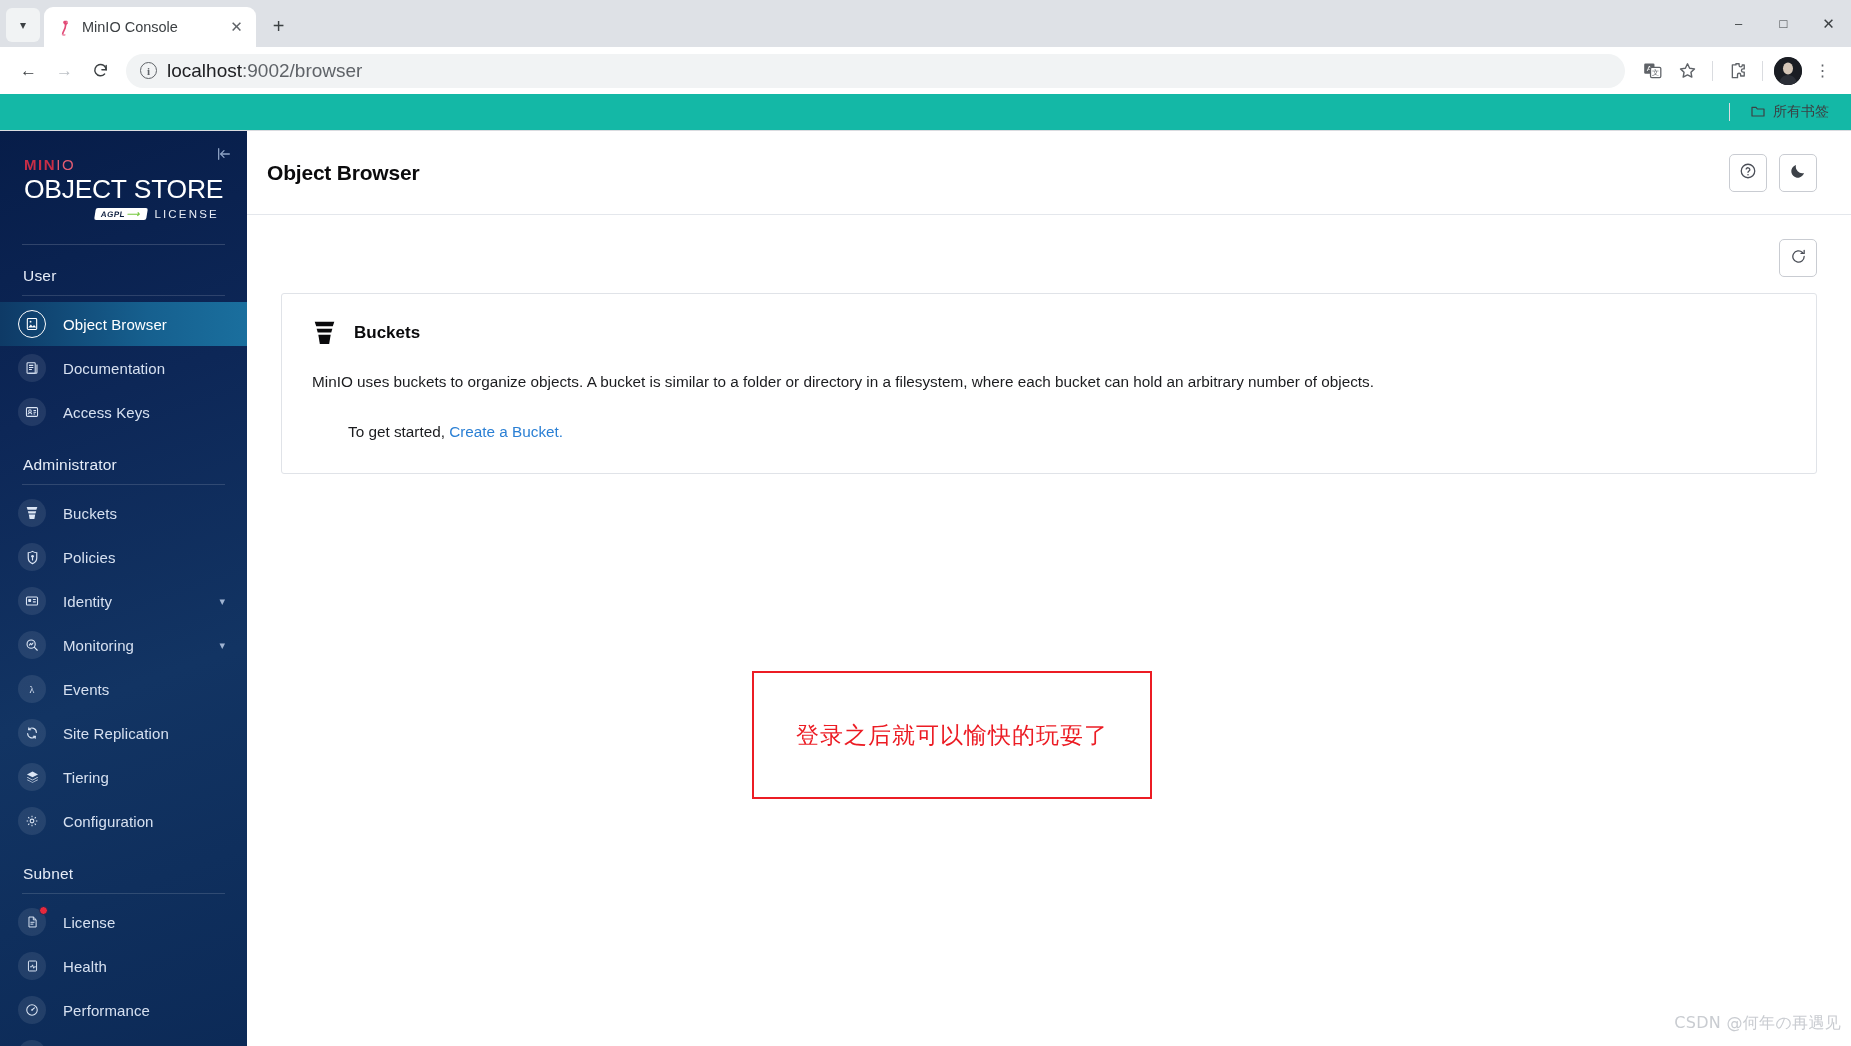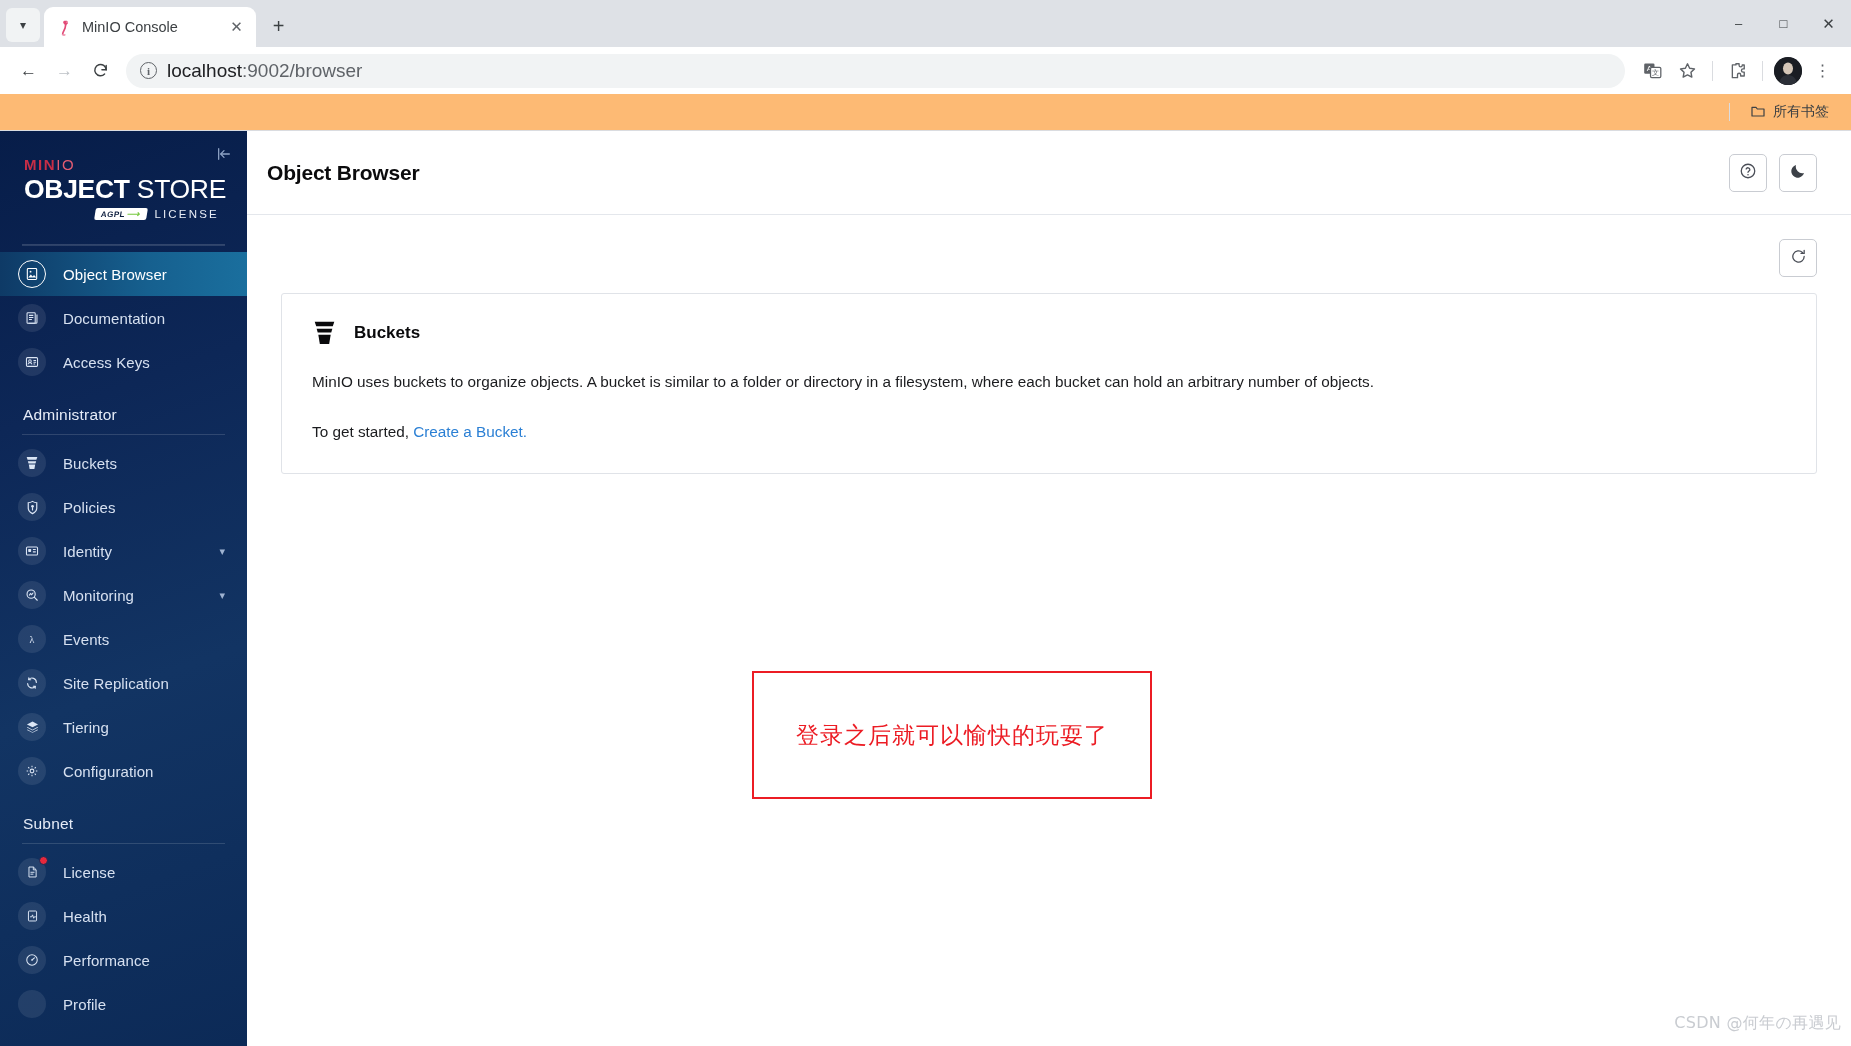--- a/index.html
+++ b/index.html
@@ -81,21 +81,21 @@
   }
   .tb-sep { width: 1px; height: 20px; background: #dadce0; margin: 0 6px; }
   .avatar-btn {
     width: 28px; height: 28px; border-radius: 50%;
     background: linear-gradient(170deg,#3a3f48 0%,#1d2026 55%,#0d0f12 100%);
     display: flex; align-items: center; justify-content: center; color: #fff;
     font-size: 11px; overflow: hidden; position: relative;
   }
 
   .bookmarks {
-    height: 37px; background: #fdba74; border-bottom: 1px solid #dadce0;
+    height: 37px; background: #14b8a6; border-bottom: 1px solid #dadce0;
     display: flex; align-items: center; justify-content: flex-end;
     padding-right: 16px; flex: 0 0 37px; gap: 0;
   }
   .bm-sep { width: 1px; height: 18px; background: #dadce0; margin-right: 14px; }
   .bm-item {
     display: flex; align-items: center; gap: 7px; font-size: 14px;
     color: #3c4043; padding: 4px 6px; border-radius: 4px;
   }
 
   
@@ -115,21 +115,21 @@
   .logo-wrap { padding: 26px 0 0 24px; }
   .logo-minio {
     font-size: 15px; font-weight: bold; letter-spacing: 1.6px;
     color: #c72e47; line-height: 1;
   }
   .logo-minio .io { color: #e25c72; font-weight: normal; }
   .logo-obj {
     font-size: 26.5px; line-height: 1.1; margin-top: 3px; letter-spacing: -0.3px;
     white-space: nowrap;
   }
-  .logo-obj b { font-weight: bold; color: #fff; margin-top: 20px; }
+  .logo-obj b { font-weight: normal; color: #fff; margin-top: 20px; }
   .logo-obj span { font-weight: 300; color: #fff; }
   .logo-lic {
     display: flex; align-items: center; gap: 8px; margin-top: 4px;
     justify-content: flex-end; padding-right: 28px;
   }
   .agpl-badge {
     background: #fff; color: #0b1c3d; font-size: 8px; font-weight: bold;
     padding: 2px 6px 1px; border-radius: 2px; letter-spacing: .5px;
     transform: skewX(-9deg); display: flex; align-items: center; gap: 2px;
     line-height: 1;
@@ -187,21 +187,21 @@
   .toolbar-row { display: flex; justify-content: flex-end; padding: 4px 0 16px; }
 
   .panel {
     border: 1px solid #e0e3e8; border-radius: 3px; background: #fff;
     padding: 25px 30px 30px; margin-bottom: 30px;
   }
   .panel-head { display: flex; align-items: center; gap: 17px; margin-bottom: 23px; }
   .bucket-glyph { width: 25px; height: 28px; flex: 0 0 25px; }
   .panel-title { font-size: 17px; font-weight: bold; color: #0a0a0c; }
   .panel-text { font-size: 15.3px; color: #1b1c1f; line-height: 1.55; }
-  .panel-text.second { margin-top: 26px; }
+  .panel-text.second { margin-top: 26px; margin-left: 36px; }
   .link-blue { color: #2a7fd4; text-decoration: none; }
 
   .callout {
     position: absolute; left: 505px; top: 456px; width: 400px; height: 128px;
     border: 2px solid #ec1c24; display: flex; align-items: center;
     justify-content: center;
   }
   .callout-text {
     color: #ec1c24; font-size: 23px; letter-spacing: 1px;
     font-family: "DejaVu Sans", sans-serif;
@@ -320,20 +320,21 @@
           <span class="agpl-badge">
             <span>AGPL</span>
               <span class="swoosh">⟶</span>
           </span>
           <span class="lic-text">LICENSE</span>
         </div>
       </div>
 
       <div class="sb-divider"></div>
 
+      <div class="sb-section-title">User</div>
       <div class="sb-section-rule"></div>
 
       <div class="sb-item active">
         <span class="sb-ico">
           <svg width="14" height="14" viewBox="0 0 24 24" fill="none" stroke="currentColor" stroke-width="1.9">
             <rect x="4" y="2.5" width="16" height="19" rx="1.6"></rect>
             <circle cx="9.5" cy="8" r="1.6" fill="currentColor" stroke="none"></circle>
             <path d="M5.5 18l4.5-5 3 3.2 2.5-2.4 4 4.2z" fill="currentColor" stroke="none"></path>
           </svg>
         </span>

